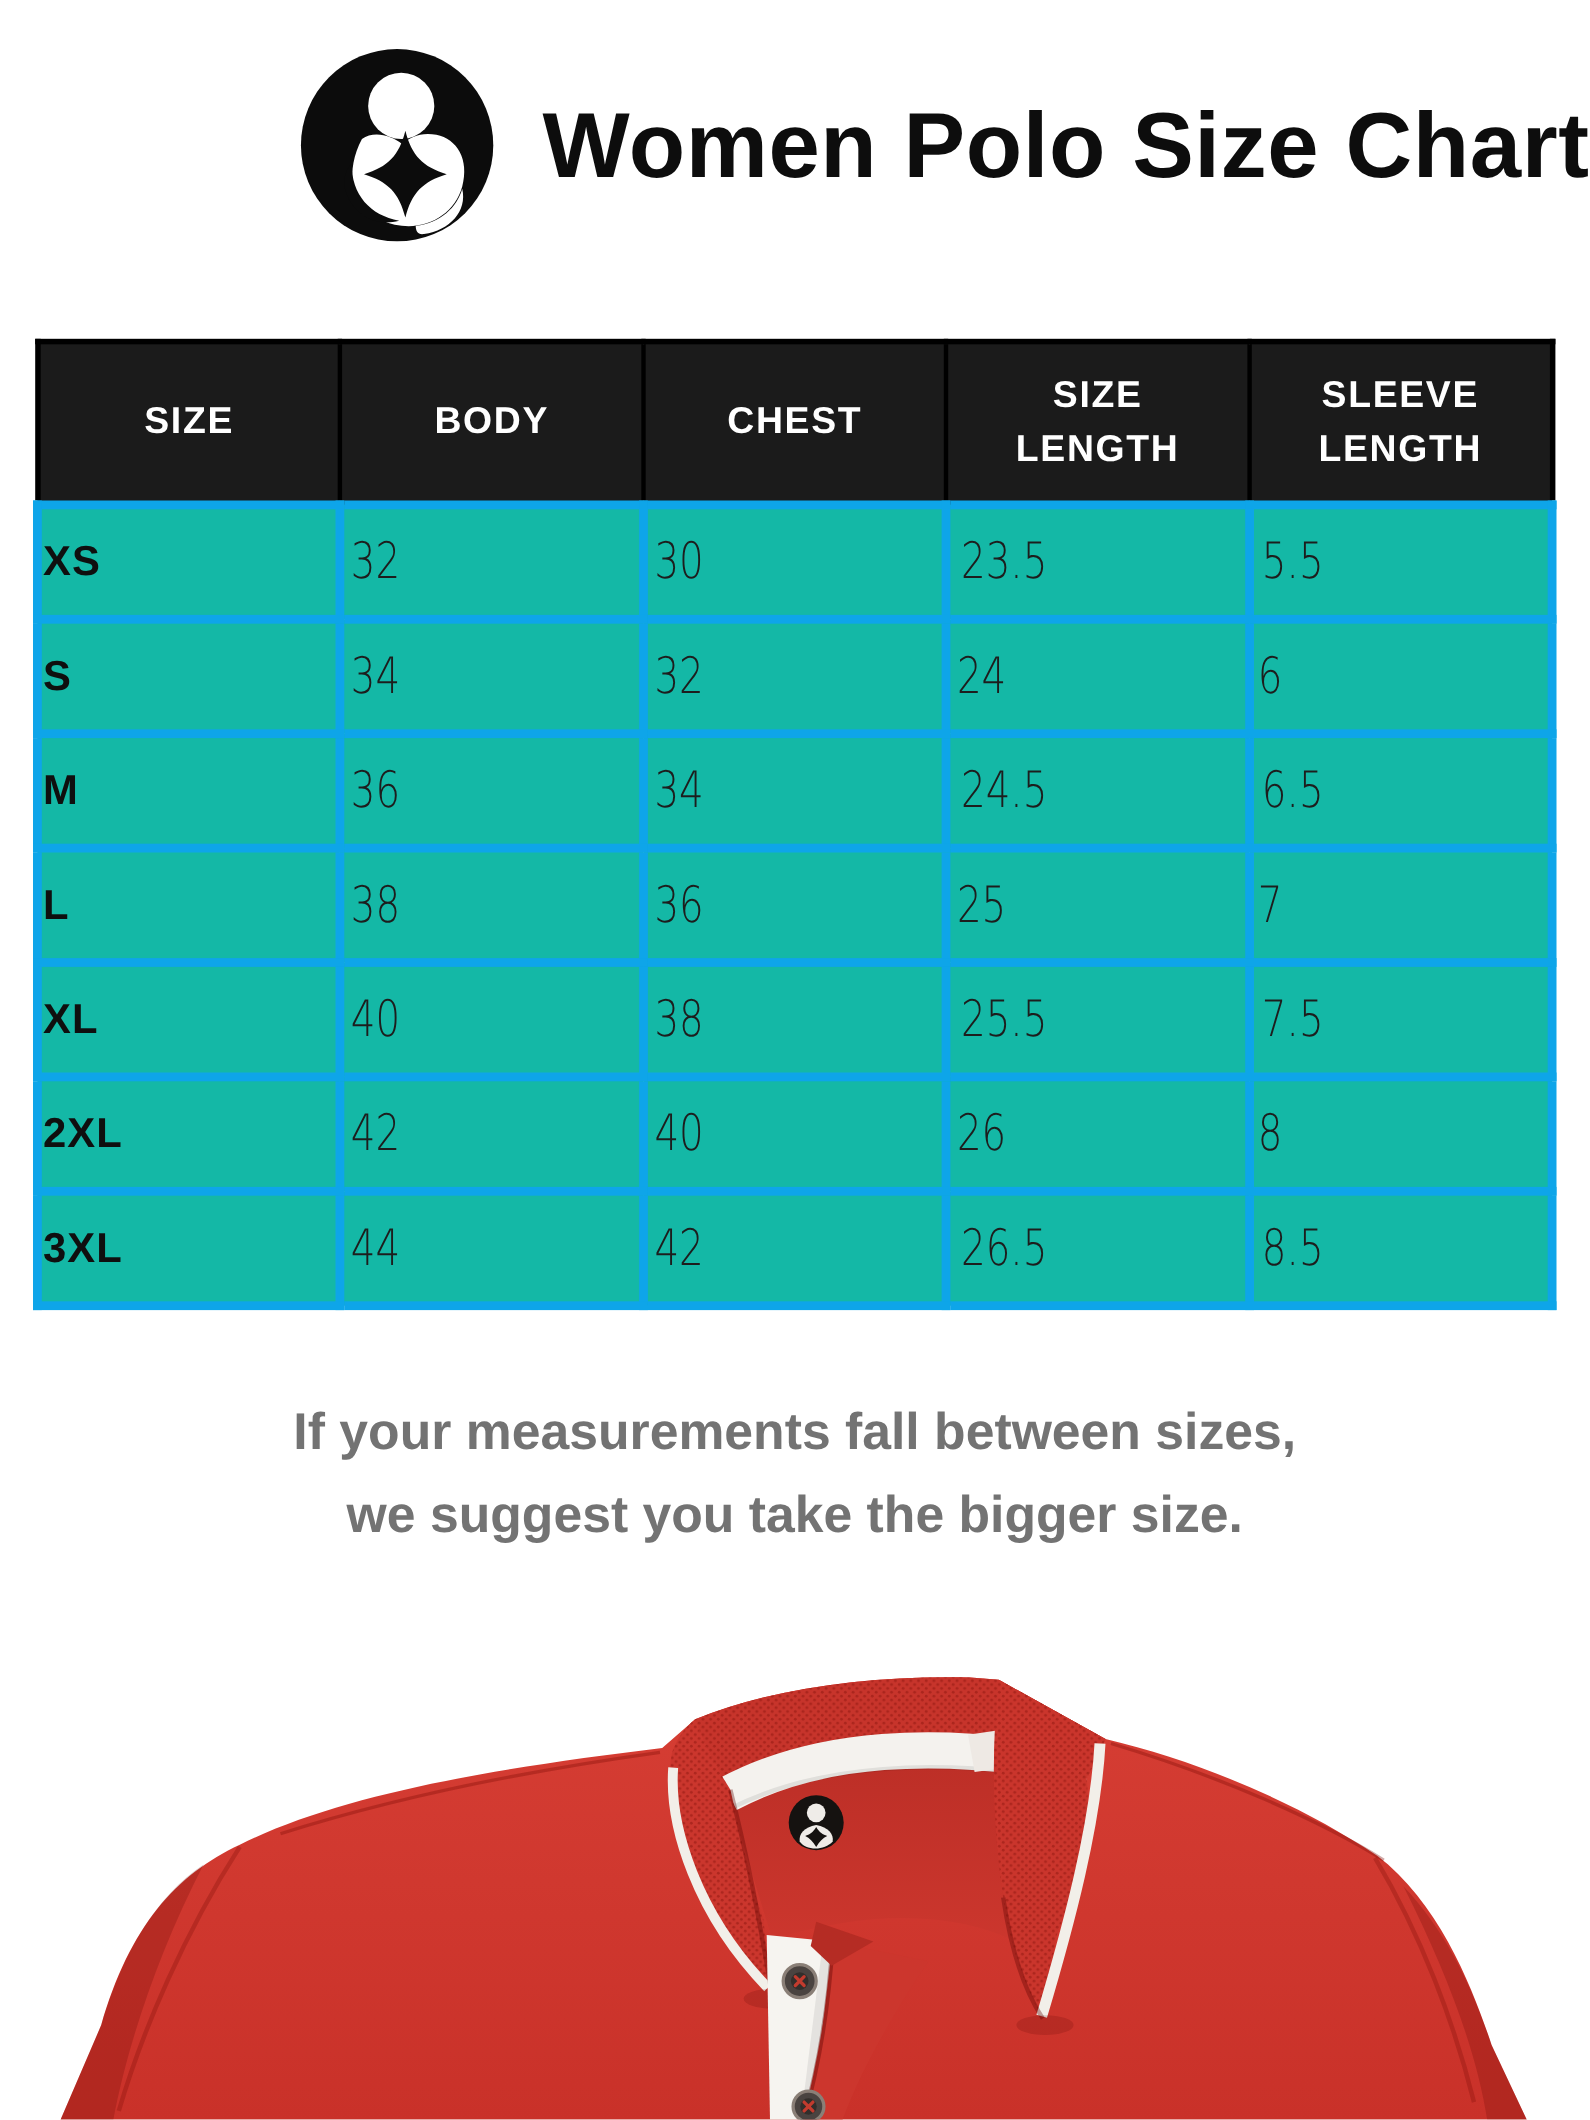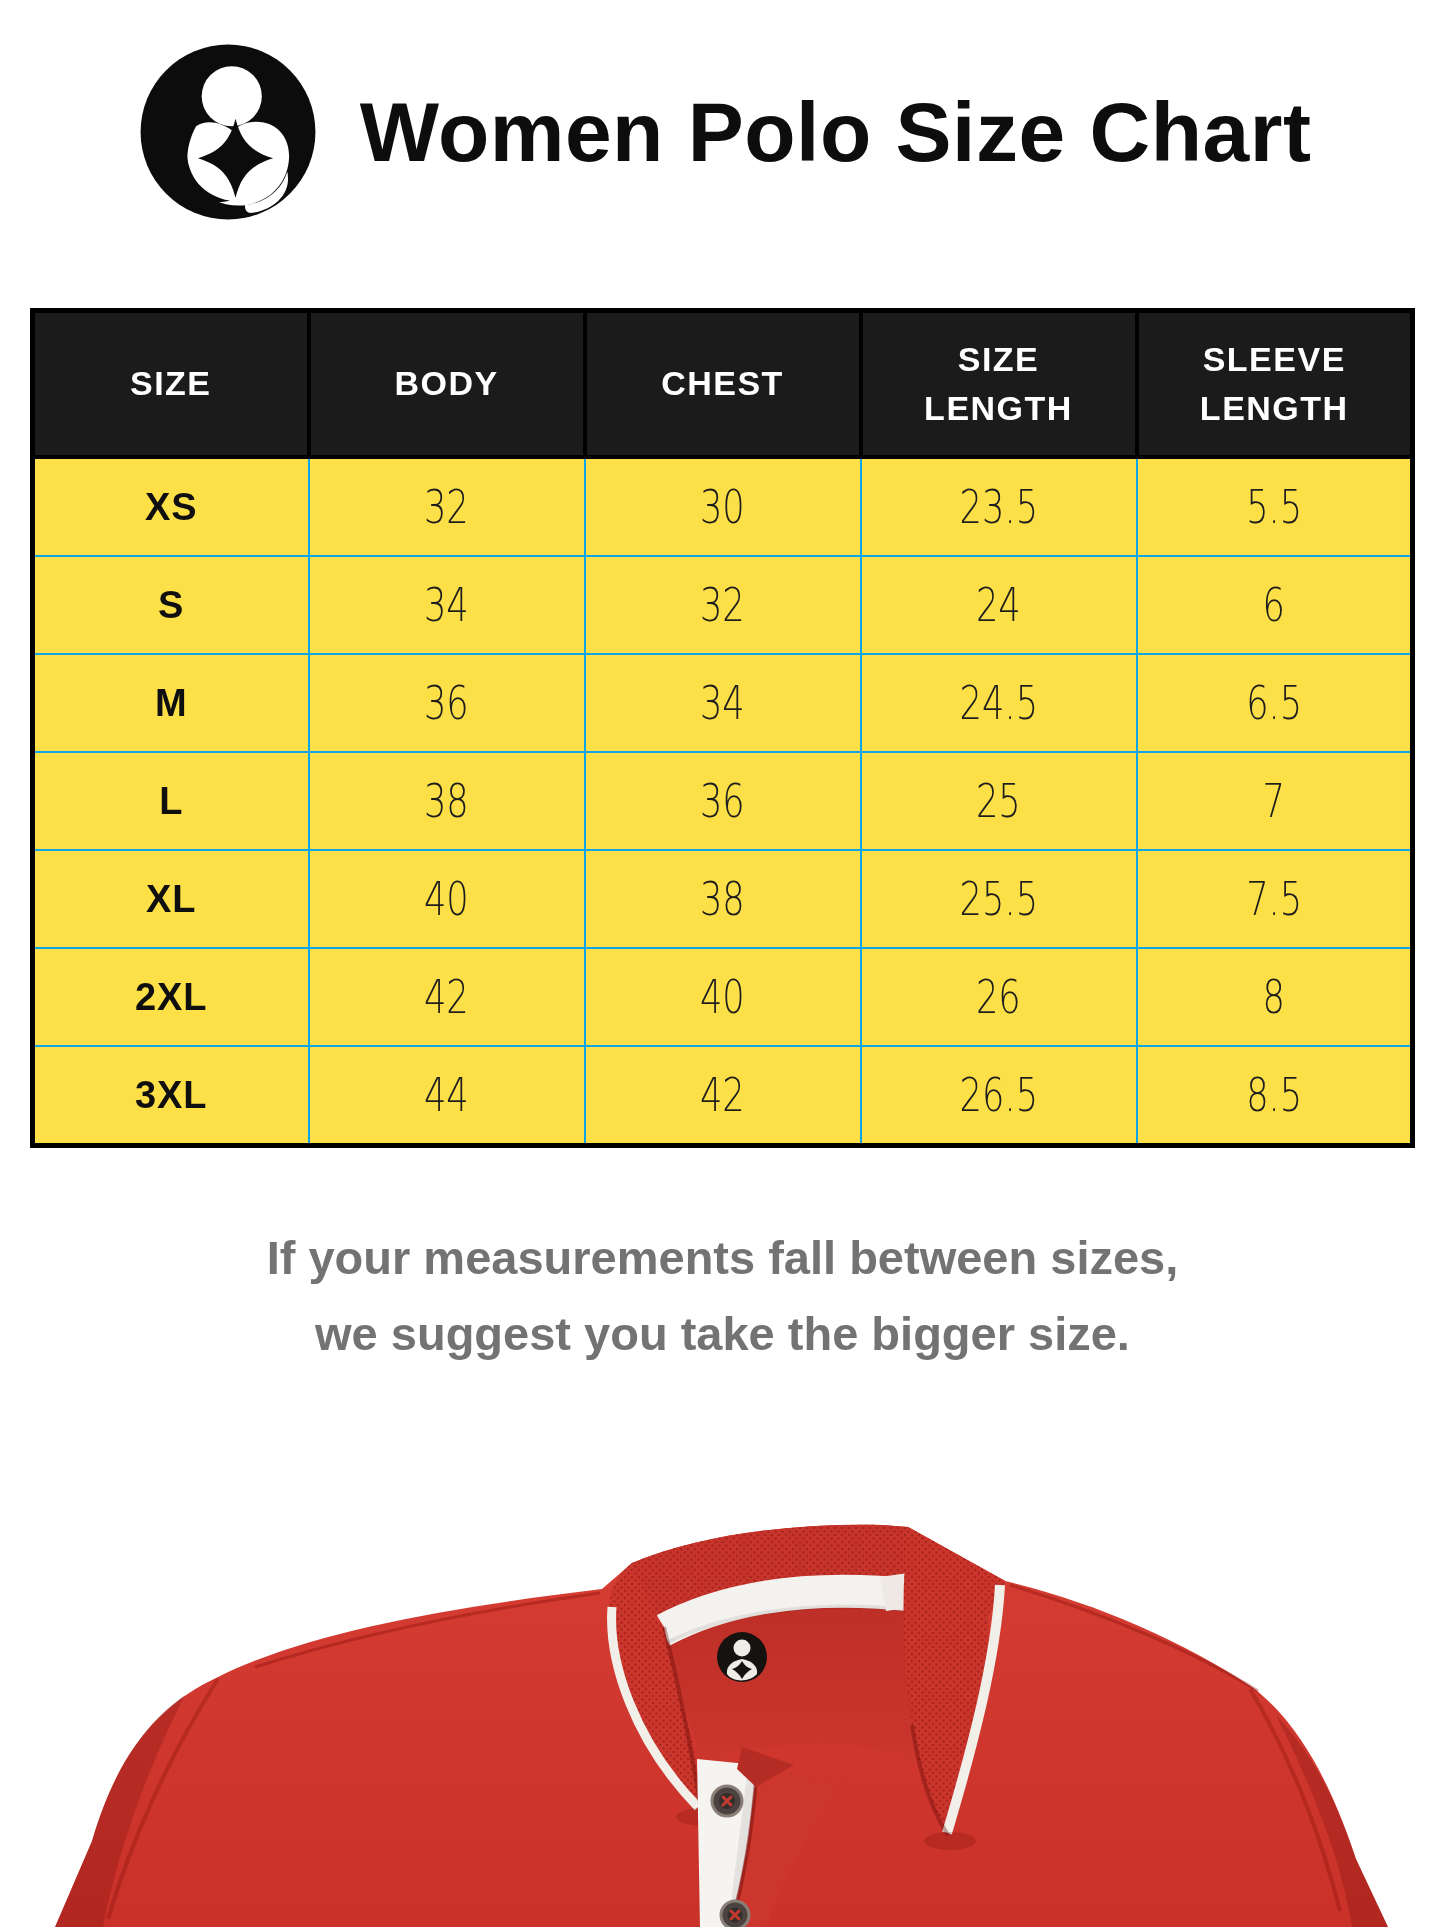--- a/index.html
+++ b/index.html
@@ -3,42 +3,42 @@
 <meta charset="utf-8">
 <style>
   html,body{margin:0;padding:0;}
   body{
     width:1445px;height:1927px;overflow:hidden;background:#ffffff;
     font-family:"Liberation Sans",sans-serif;color:#111;
     position:relative;
   }
   
   .page-header{
-    display:flex;justify-content:center;align-items:center;
+    display:flex;justify-content:flex-end;align-items:center;
     gap:38px;padding-top:34px;height:196px;
   }
   .brand-logo svg{display:block;}
   .page-title{
     margin:0;font-size:84px;font-weight:800;letter-spacing:0.5px;color:#0d0d0d;
     font-family:"Liberation Sans",sans-serif;
   }
   
   .table-wrap{margin:78px 30px 12px 30px;}
   table.size-chart{
     width:100%;border-collapse:collapse;border:5px solid #000;table-layout:fixed;
   }
   table.size-chart th{
     background:#1b1b1b;color:#fff;height:140px;
     font-size:34px;font-weight:700;letter-spacing:1.5px;
     white-space:pre-line;line-height:1.45;
     border:4px solid #000;text-align:center;vertical-align:middle;
   }
   table.size-chart td{
-    height:94px;border:2px solid #0ea5e9;text-align:center;vertical-align:middle;
-    background:#fde047;
+    height:94px;border:8px solid #0ea5e9;vertical-align:middle;
+    background:#14b8a6;
   }
   td.size-cell{font-weight:700;font-size:38px;letter-spacing:1px;color:#0f0f0f;}
   .num{
     display:inline-block;font-family:"DejaVu Sans",sans-serif;font-weight:300;
     font-size:43px;color:#1d1d1d;transform:scale(0.82,1.06);
   }
   
   .fit-note{
     margin-top:72px;text-align:center;
     font-size:47px;font-weight:700;line-height:1.62;color:#737373;

